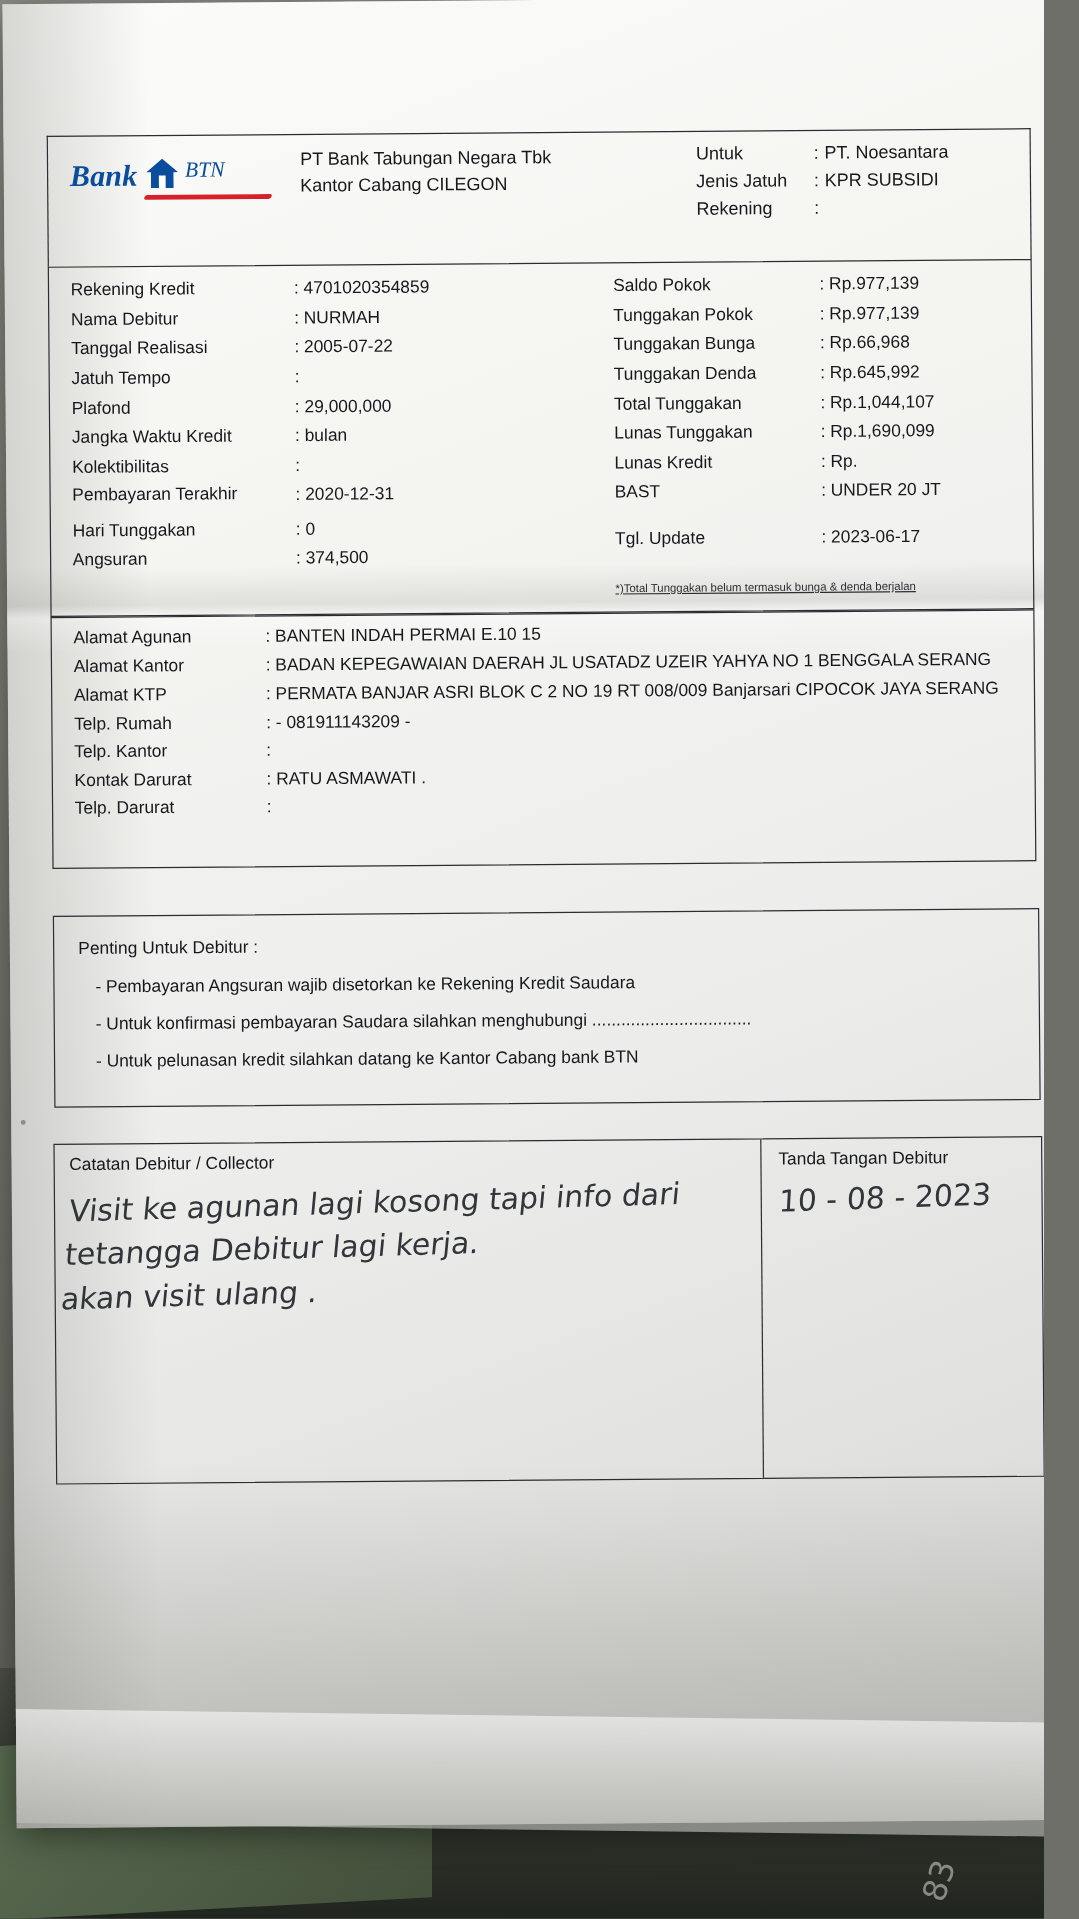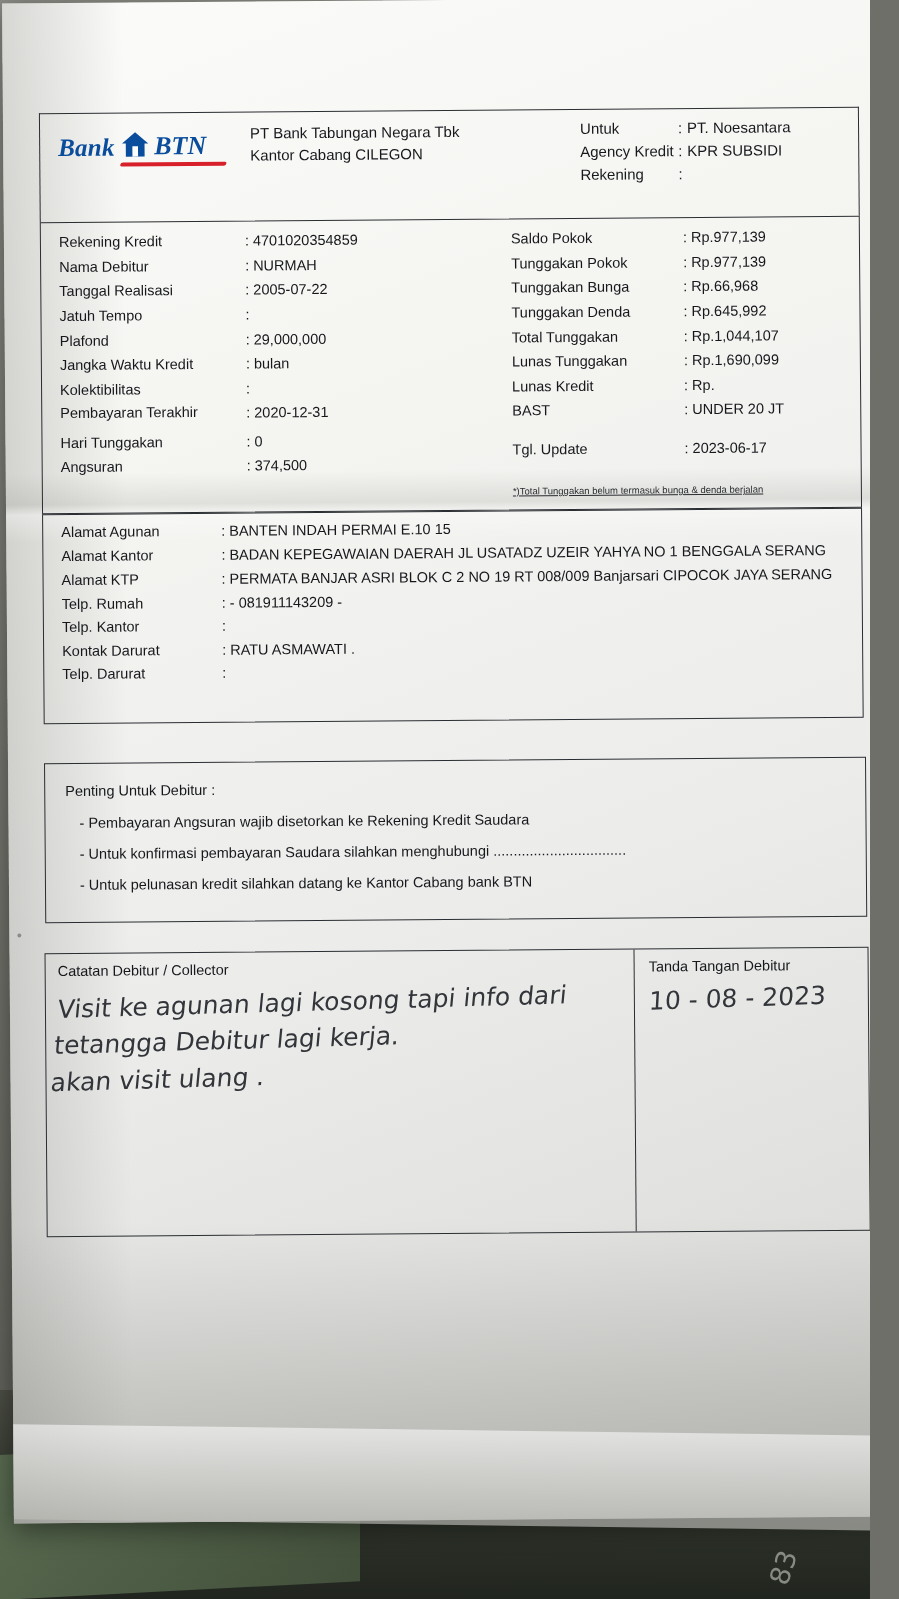--- a/index.html
+++ b/index.html
@@ -103,23 +103,23 @@
     letter-spacing: .2px;
   }
   .logo-mark {
     position: absolute; left: 62px; top: 0px;
     width: 30px; height: 30px;
     color: #0a4d9c;
   }
   .logo-btn {
     position: absolute; left: 96px; top: 1px;
     font-family: "Liberation Serif", serif;
-    font-weight: bold;
+    font-weight: normal;
     font-style: italic;
-    font-size: 26px;
+    font-size: 18px;
     color: #0a4d9c;
   }
   .logo-underline {
     position: absolute; left: 62px; top: 33px;
     width: 106px; height: 4px;
     background: #d8202a;
     border-radius: 2px;
     transform: skewX(-18deg);
   }
   #bank-name {
@@ -287,21 +287,21 @@
           <div>Kantor Cabang CILEGON</div>
         </div>
 
         <div id="hdr-right">
           <div class="hdr-row">
             <span class="hdr-k">Untuk</span>
             <span class="hdr-s">:</span>
             <span class="hdr-v">PT. Noesantara</span>
           </div>
           <div class="hdr-row">
-            <span class="hdr-k">Agency Kredit</span>
+            <span class="hdr-k">Jenis Jatuh</span>
             <span class="hdr-s">:</span>
             <span class="hdr-v">KPR SUBSIDI</span>
           </div>
           <div class="hdr-row">
             <span class="hdr-k">Rekening</span>
             <span class="hdr-s">:</span>
           </div>
         </div>
       </div>
 

